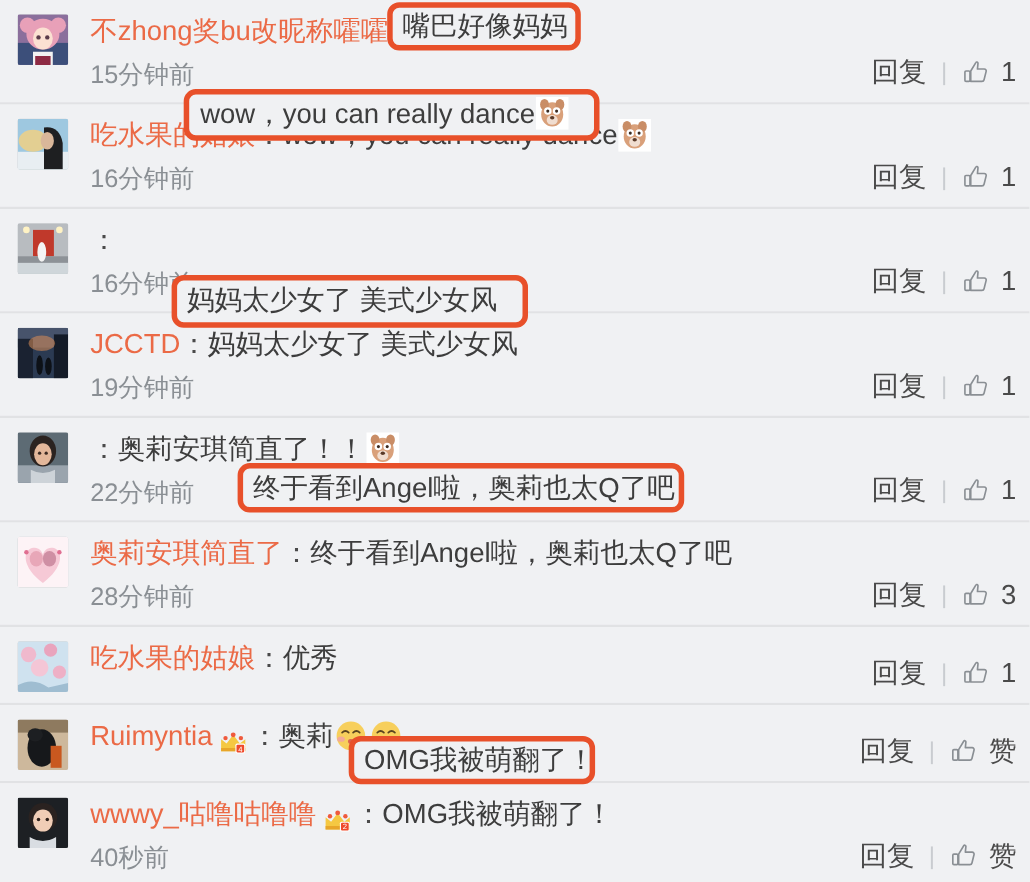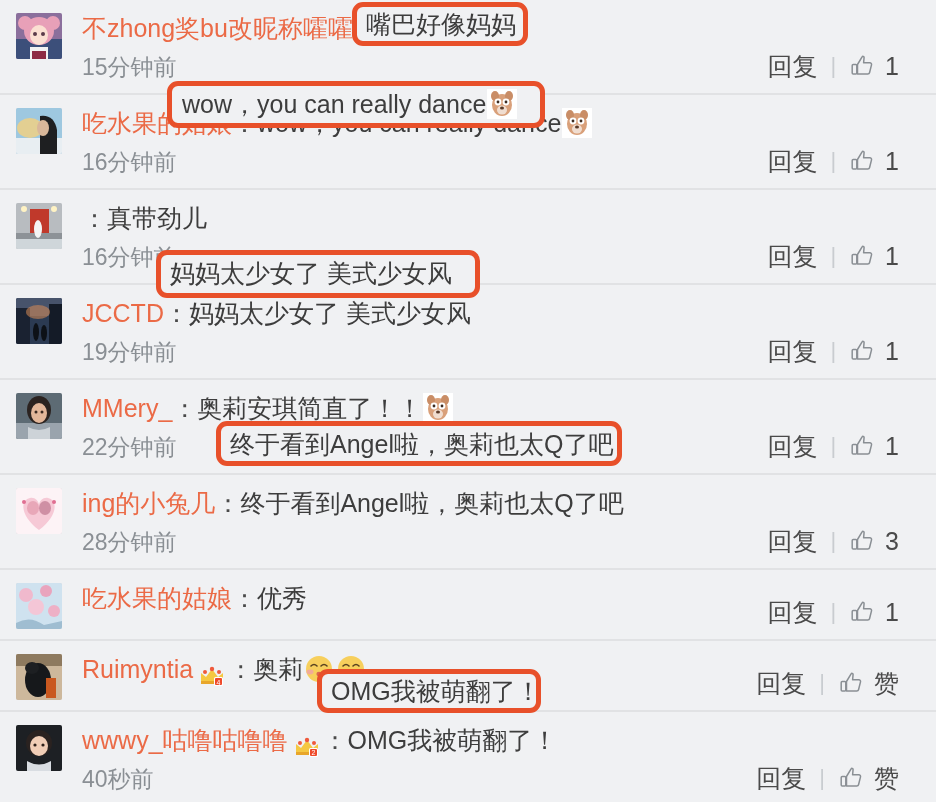--- a/index.html
+++ b/index.html
@@ -86,21 +86,21 @@
     height: 30px;
     vertical-align: -6px;
     margin: 0 1px;
   }
   
   .actions {
     flex: 0 0 auto;
     align-self: flex-end;
     display: flex;
     align-items: flex-start;
-    margin-right: 37px;
+    margin-right: 12px;
     margin-bottom: 2px;
     white-space: nowrap;
   }
   .reply-label {
     color: #4a4a4a;
     font-size: 25px;
     line-height: 30px;
   }
   .act-sep {
     color: #c9ccd0;
@@ -233,21 +233,20 @@
           <rect x="0" y="36" width="46" height="10" fill="#cfd6da"></rect>
           <circle cx="8" cy="6" r="3" fill="#fff3c4"></circle>
           <circle cx="38" cy="6" r="3" fill="#fff3c4"></circle>
           <ellipse cx="22" cy="26" rx="4" ry="9" fill="#f4f4f4"></ellipse>
         </svg>
       </div>
       <div class="body-col">
         <div class="line-main">
           <span class="colon">：</span>
           <span> </span>
-          <span class="ctext">真带劲儿</span>
         </div>
         <div class="timestamp">16分钟前</div>
       </div>
       <div class="actions">
         <span class="reply-label">回复</span>
         <span class="act-sep">|</span>
         <span class="like-wrap">
           <span class="thumb-icon"><svg viewBox="0 0 27 27">
               <path d="M8.5 11.5 l4.6 -7.6 c.5 -.9 2 -.6 2 .5 l-.5 5.3 h6.2 c1.2 0 2 1.1 1.7 2.2 l-1.9 7.6 c-.2 .9 -1 1.5 -1.9 1.5 h-10.2z" fill="none" stroke="#8a8f94" stroke-width="1.5" stroke-linejoin="round"></path>
     <rect x="3.2" y="11.5" width="4.6" height="9.5" rx="1" fill="none" stroke="#8a8f94" stroke-width="1.5"></rect>
@@ -296,21 +295,20 @@
           <rect x="0" y="30" width="46" height="16" fill="#9aa4ad"></rect>
           <ellipse cx="23" cy="17" rx="12" ry="14" fill="#2b2320"></ellipse>
           <ellipse cx="23" cy="20" rx="8" ry="10" fill="#e3b79a"></ellipse>
           <circle cx="20" cy="19" r="1.5" fill="#3b2a22"></circle>
           <circle cx="26" cy="19" r="1.5" fill="#3b2a22"></circle>
           <path d="M12 34 q11 6 22 0 l0 12 h-22z" fill="#cdd3d8"></path>
         </svg>
       </div>
       <div class="body-col">
         <div class="line-main">
-          <span class="uname">MMery_</span>
           <span class="colon">：</span>
           <span> </span>
           <span class="ctext">奥莉安琪简直了！！</span>
           <span class="emoji-img"><svg viewBox="0 0 30 30">
               <rect width="30" height="30" fill="#ffffff"></rect>
               <ellipse cx="15" cy="16" rx="10" ry="11" fill="#d9a07a"></ellipse>
               <ellipse cx="8" cy="7" rx="4" ry="5" fill="#c98d66"></ellipse>
               <ellipse cx="22" cy="7" rx="4" ry="5" fill="#c98d66"></ellipse>
               <circle cx="11" cy="13" r="3.4" fill="#fff"></circle>
               <circle cx="19" cy="13" r="3.4" fill="#fff"></circle>
@@ -340,21 +338,21 @@
           <rect width="46" height="46" fill="#fdf3f6"></rect>
           <path d="M23 42 C4 28 4 12 14 10 c5 -1 8 3 9 6 c1 -3 4 -7 9 -6 c10 2 10 18 -9 32z" fill="#f6c9d6"></path>
           <ellipse cx="17" cy="20" rx="6" ry="7" fill="#e8a7b8"></ellipse>
           <ellipse cx="29" cy="20" rx="6" ry="7" fill="#cf8fa4"></ellipse>
           <circle cx="8" cy="14" r="2" fill="#e06f92"></circle>
           <circle cx="38" cy="14" r="2" fill="#e06f92"></circle>
         </svg>
       </div>
       <div class="body-col">
         <div class="line-main">
-          <span class="uname">ing的小兔几</span>
+          <span class="uname">奥莉安琪简直了</span>
           <span class="colon">：</span>
           <span> </span>
           <span class="ctext">终于看到Angel啦，奥莉也太Q了吧</span>
         </div>
         <div class="timestamp">28分钟前</div>
       </div>
       <div class="actions">
         <span class="reply-label">回复</span>
         <span class="act-sep">|</span>
         <span class="like-wrap">

